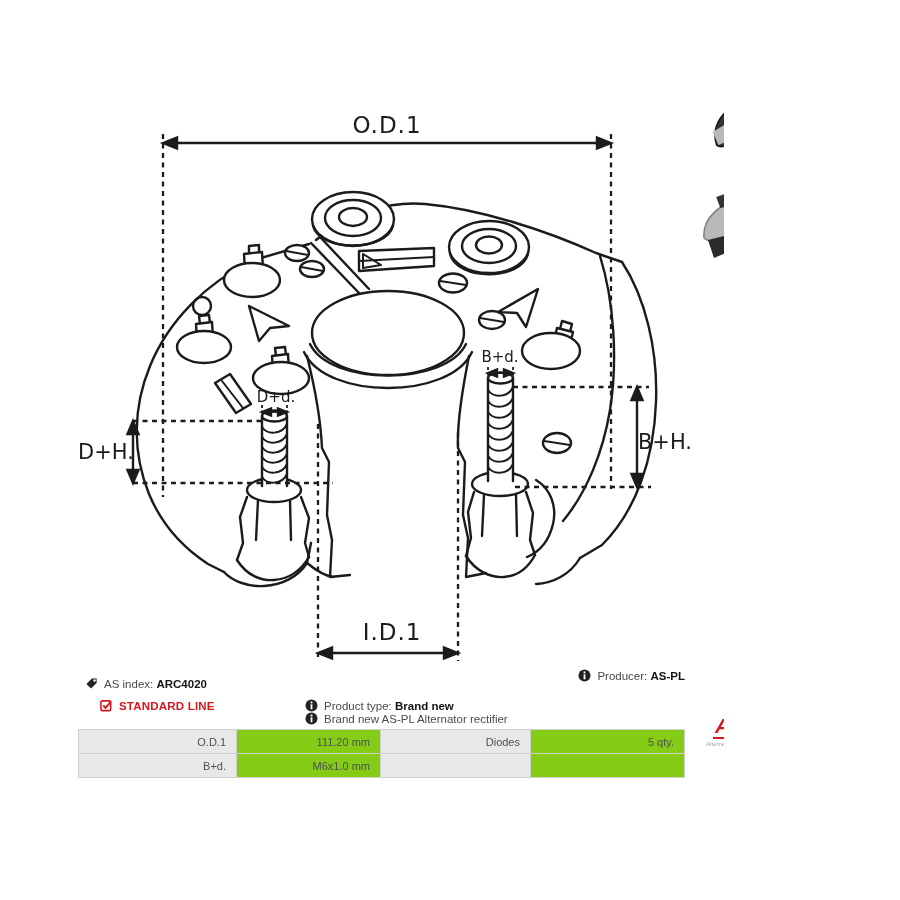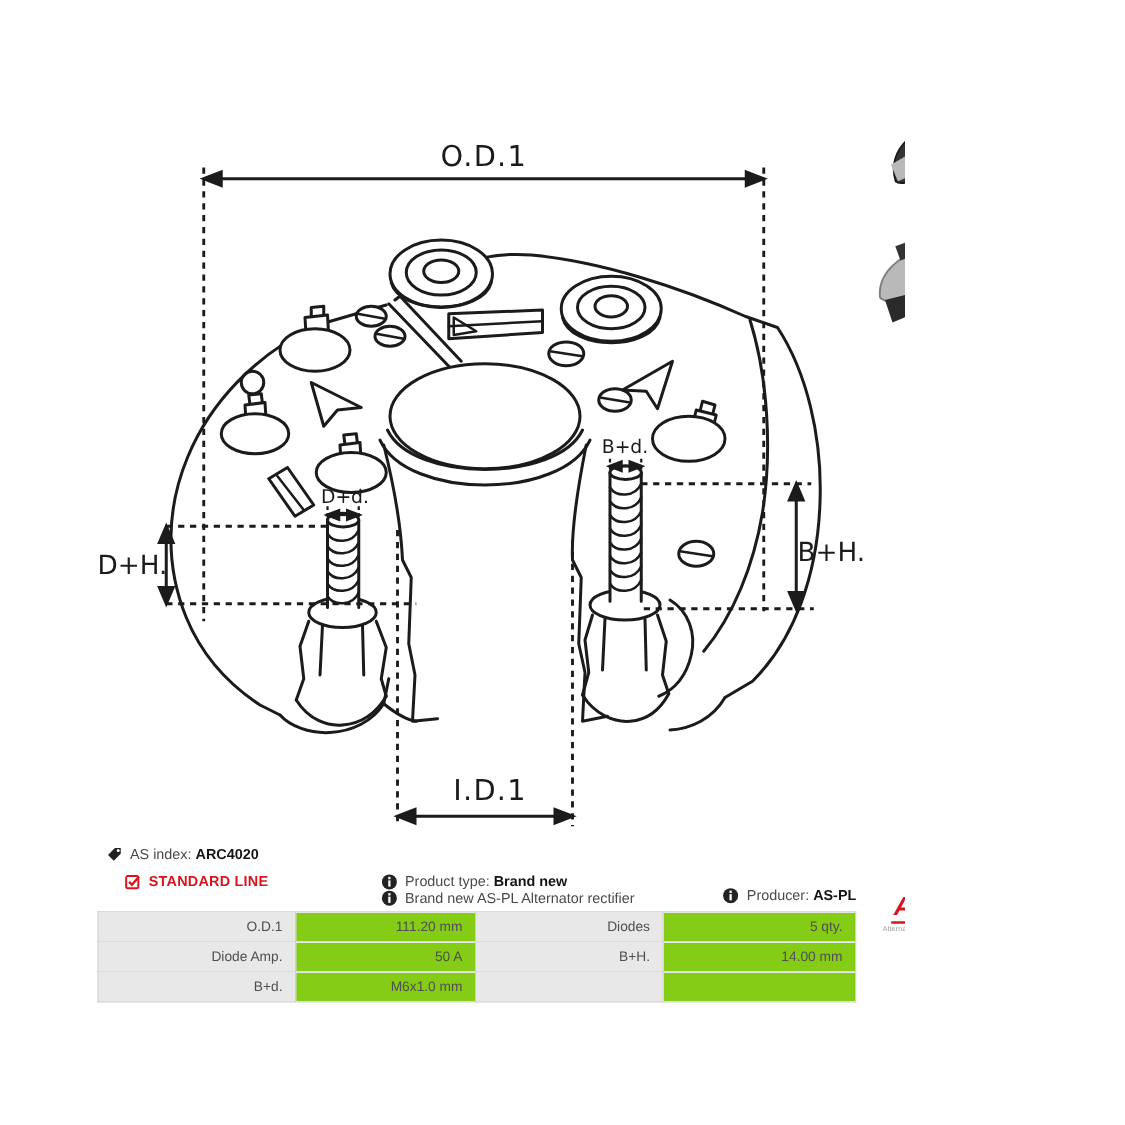--- a/index.html
+++ b/index.html
@@ -215,21 +215,21 @@
 
   <div class="abs info-item" style="left:305px;top:712px">
     <svg class="icon" width="13" height="13" viewBox="0 0 13 13">
       <circle cx="6.5" cy="6.5" r="6" fill="#222"></circle>
       <rect x="5.6" y="5.3" width="1.8" height="5" fill="#fff"></rect>
       <rect x="5.6" y="2.5" width="1.8" height="1.9" fill="#fff"></rect>
     </svg>
     <span>Brand new AS-PL Alternator rectifier</span>
   </div>
 
-  <div class="abs info-item" style="left:593px;top:710px;width:92px;justify-content:flex-end">
+  <div class="abs info-item" style="left:593px;top:669px;width:92px;justify-content:flex-end">
     <svg class="icon" width="13" height="13" viewBox="0 0 13 13">
       <circle cx="6.5" cy="6.5" r="6" fill="#222"></circle>
       <rect x="5.6" y="5.3" width="1.8" height="5" fill="#fff"></rect>
       <rect x="5.6" y="2.5" width="1.8" height="1.9" fill="#fff"></rect>
     </svg>
     <span><span>Producer:</span>
     <b>AS-PL</b></span>
   </div>
 
   <div class="abs info-item" style="left:100px;top:699px">
@@ -266,26 +266,20 @@
         <col style="width:154px">
       </colgroup>
     <tbody>
       <tr>
         <td class="lab">O.D.1</td>
         <td class="val">111.20 mm</td>
         <td class="lab">Diodes</td>
         <td class="val">5 qty.</td>
       </tr>
       <tr>
-        <td class="lab">Diode Amp.</td>
-        <td class="val">50 A</td>
-        <td class="lab">B+H.</td>
-        <td class="val">14.00 mm</td>
-      </tr>
-      <tr>
         <td class="lab">B+d.</td>
         <td class="val">M6x1.0 mm</td>
         <td class="lab"></td>
         <td class="val"></td>
       </tr>
     </tbody>
   </table>
 
 </div>
 

